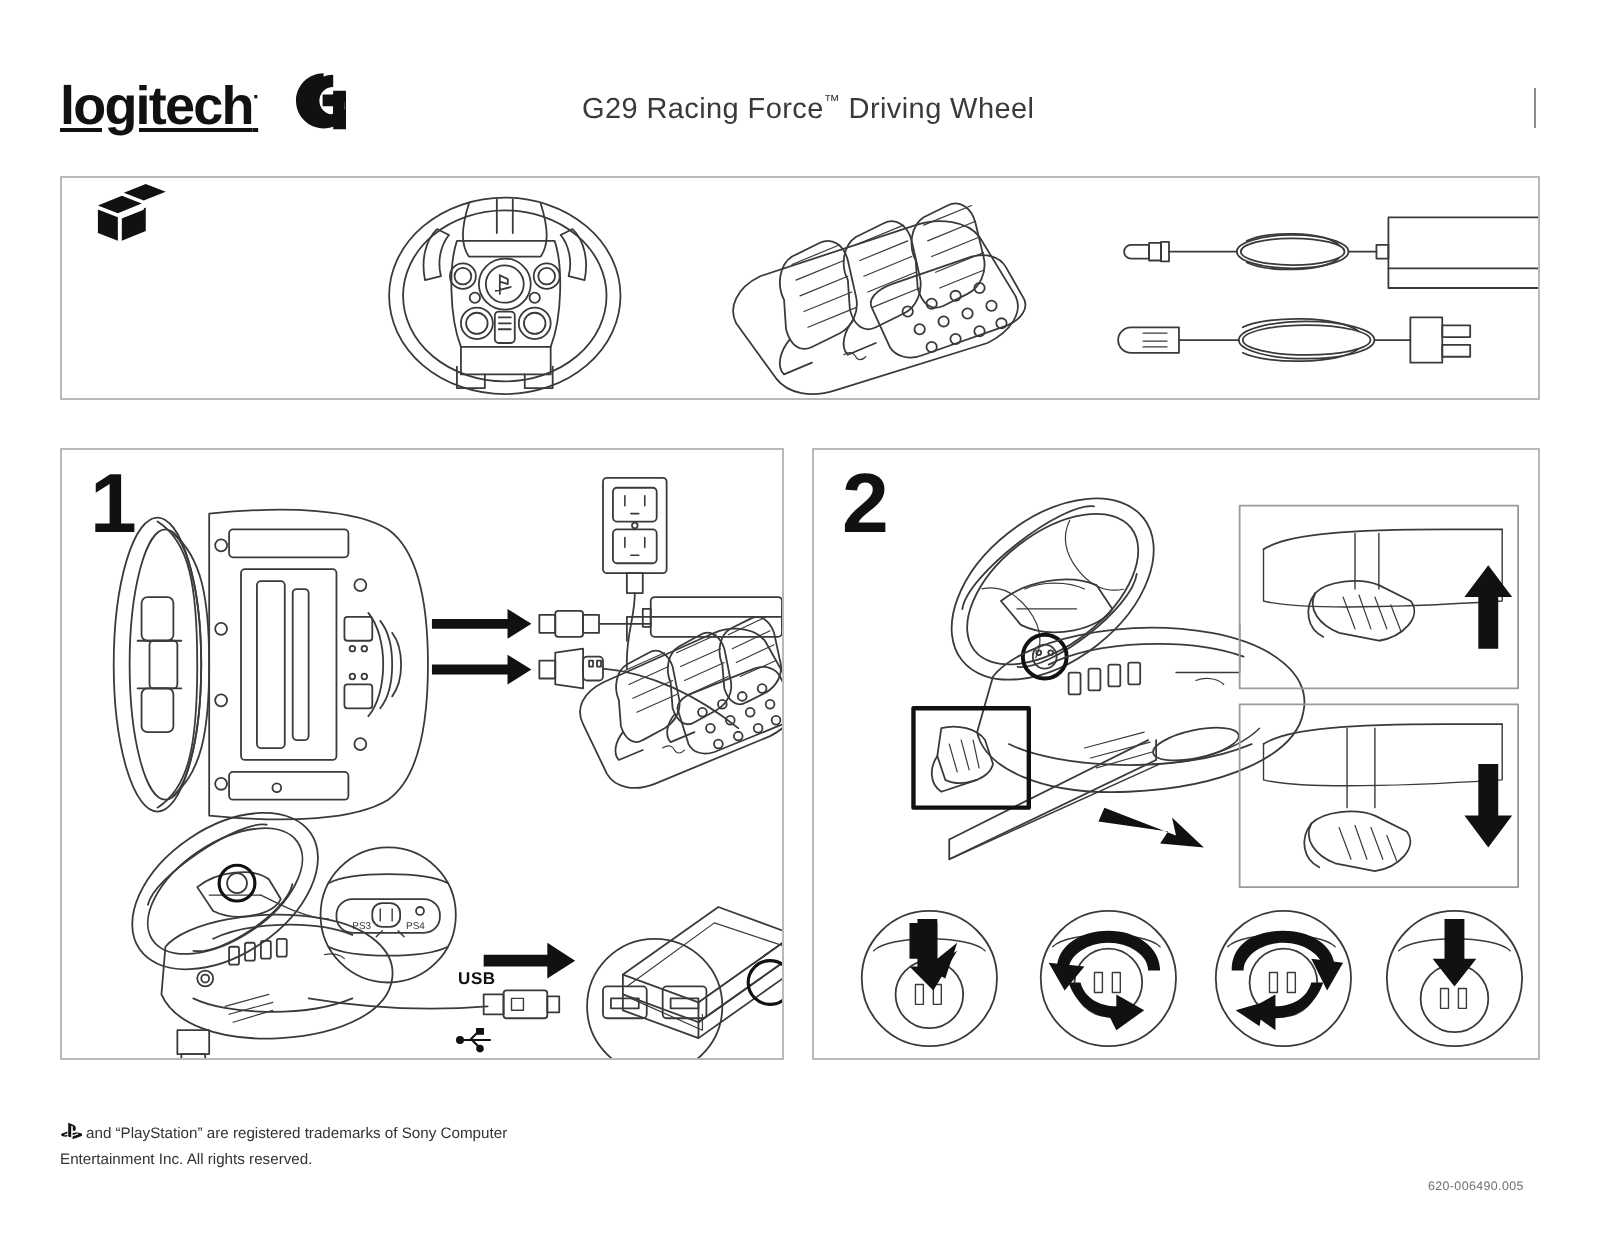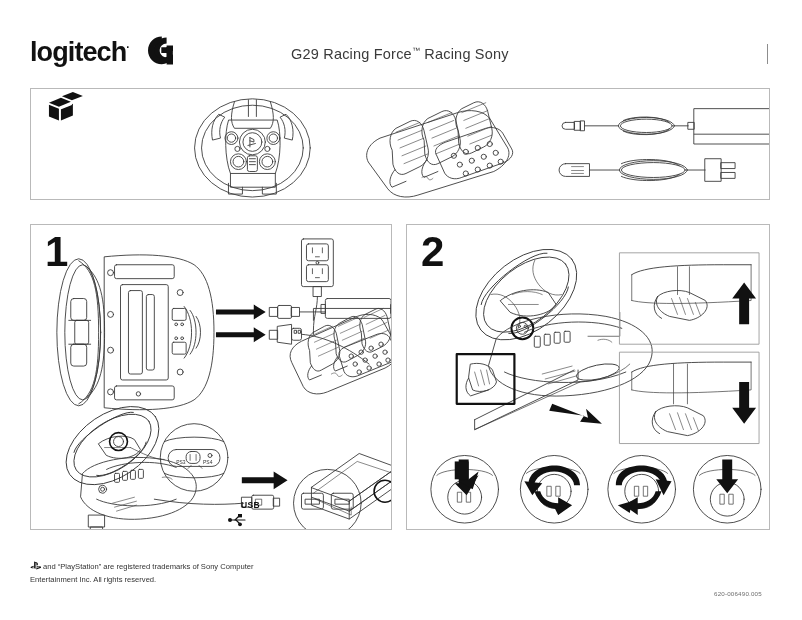--- a/index.html
+++ b/index.html
@@ -7,21 +7,21 @@
     width:802px;height:620px;position:relative;overflow:hidden;
     font-family:"Liberation Sans", sans-serif;
     color:#1c1c1c;
     -webkit-font-smoothing:antialiased;
   }
   .page{position:absolute;inset:0;background:#fff;}
 
   
   .header{position:absolute;left:0;top:0;width:802px;height:85px;}
   .logo{position:absolute;left:30px;top:36px;display:flex;align-items:center;gap:6px;}
-  .logo-word{font-size:27px;font-weight:700;letter-spacing:-0.9px;color:#111;line-height:1;}
+  .logo-word{font-size:27px;font-weight:700;letter-spacing:-0.9px;color:#111;line-height:1;text-decoration:underline;}
   .logo-word sup{font-size:11px;vertical-align:super;}
   .logo-g{display:block;}
   .doc-title{
     position:absolute;left:291px;top:46px;
     font-size:14.5px;color:#3a3a3a;letter-spacing:.2px;white-space:nowrap;
   }
   .doc-title sup{font-size:8px;vertical-align:super;}
   .reg-mark{position:absolute;left:767px;top:44px;width:1px;height:20px;background:#8d8d8d;}
 
   
@@ -70,21 +70,21 @@
           <path d="M13.5 0C6 0 0 6.1 0 13.6s6 13.6 13.5 13.6c3.5 0 6.7-1.3 9.1-3.5l-4.3-4.5c-1.3 1.2-3 1.9-4.8 1.9-4 0-7.3-3.3-7.3-7.5S9.5 6.1 13.5 6.1V0z" fill="#111" opacity="0"></path>
           <path d="M37.9 9.1H26.6v6.2h5.2v3.2c-1.3 1-2.9 1.6-4.7 1.6-4.2 0-7.6-3.4-7.6-7.6s3.4-7.6 7.6-7.6c2 0 3.9.8 5.3 2.1l4.3-4.5C34.4 0 31.1-1.3 27.1-1.3 19.3-1.3 13 5 13 12.8s6.3 14.1 14.1 14.1c4.3 0 8.1-1.9 10.8-4.9V9.1z" fill="#111" opacity="0"></path>
           <g fill="#111">
             <path d="M26.8 0.6C19.2 0.6 13 6.8 13 14.4s6.2 13.8 13.8 13.8c4.1 0 7.8-1.8 10.3-4.6V11.2H26.3v5.9h5.2v3.6c-1.3 1-2.9 1.5-4.7 1.5-4.3 0-7.8-3.5-7.8-7.8s3.5-7.8 7.8-7.8c0 0 0-6 0-6z"></path>
             <rect x="31.3" y="11.2" width="5.9" height="5.9"></rect>
           </g>
         </svg>
       </span>
     </div>
 
-    <div class="doc-title"><span>G29 Racing Force</span><sup>™</sup><span> Racing Sony</span></div>
+    <div class="doc-title"><span>G29 Racing Force</span><sup>™</sup><span> Driving Wheel</span></div>
 
     <div class="reg-mark"></div>
   </div>
 
   <div class="panel" id="panel-box">
     <div class="art">
       <svg viewBox="0 0 740 112" preserveAspectRatio="none" aria-hidden="true">
         <g fill="none" stroke="#3a3a3a" stroke-width="0.9" stroke-linejoin="round" stroke-linecap="round">
 
           <g fill="#111" stroke="none">
@@ -415,21 +415,21 @@
             <path d="M0 62 L0 70 L38 84 L38 76"></path>
             <path d="M38 76 L86 42 L86 50 L38 84"></path>
 
             <circle cx="74" cy="56" r="11" stroke="#111" stroke-width="1.6"></circle>
           </g>
 
         </g>
       </svg>
     </div>
 
-    <div class="usb-label" style="left:198px;top:275px;margin-left:12px;">USB</div>
+    <div class="usb-label" style="left:198px;top:259px;">USB</div>
     <div style="position:absolute;left:196px;top:288px;">
       <svg width="22" height="14" viewBox="0 0 22 14" aria-hidden="true">
         <g stroke="#111" stroke-width="1.1" fill="none" stroke-linecap="round">
           <path d="M3 7 h15"></path>
           <path d="M8 7 l4 -4 M12 3 v0"></path>
           <path d="M9 7 l4 4"></path>
         </g>
         <circle cx="3" cy="7" r="2" fill="#111"></circle>
         <rect x="11" y="1" width="4" height="3.4" fill="#111"></rect>
         <circle cx="13" cy="11.3" r="1.9" fill="#111"></circle>

